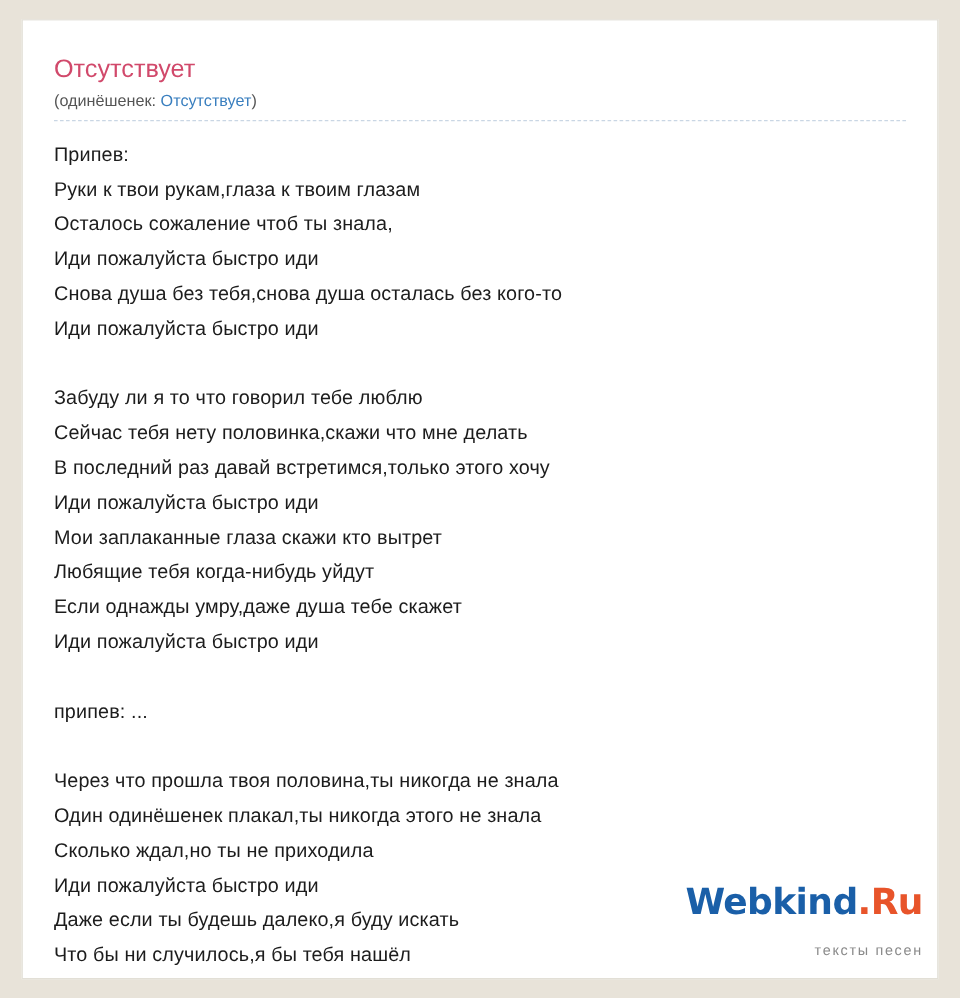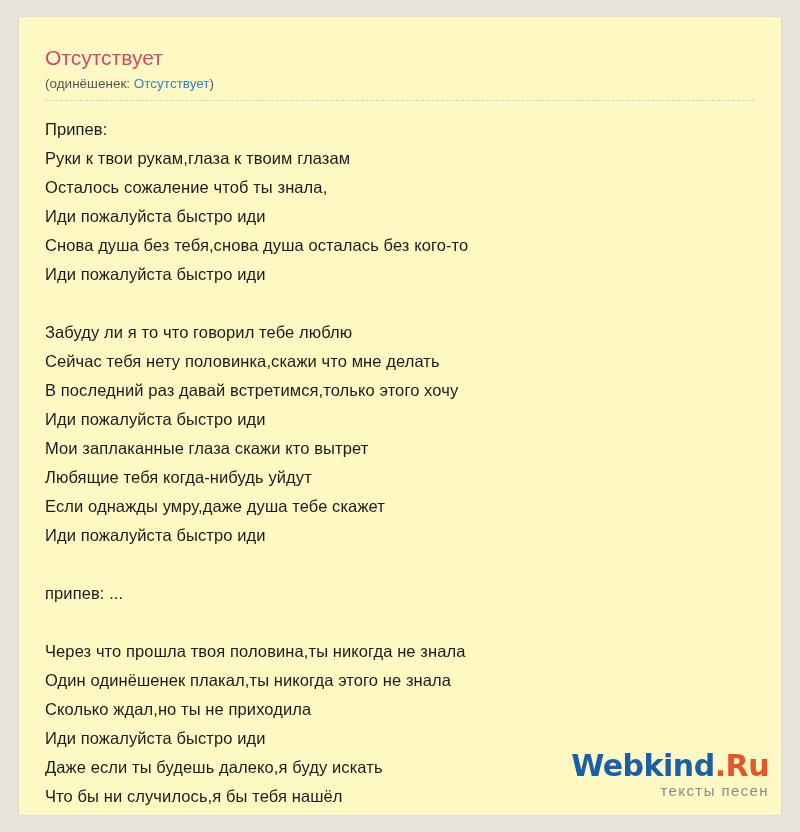--- a/index.html
+++ b/index.html
@@ -12,21 +12,21 @@
     background: #e8e3d9;
     font-family: "Liberation Sans", sans-serif;
     overflow: hidden;
   }
   .page {
     position: absolute;
     left: 18px;
     top: 16px;
     width: 764px;
     height: 800px;
-    background: #fef9c3;
+    background: #ffffff;
     border: 1px solid #e2dfd6;
     box-sizing: border-box;
     overflow: hidden;
   }
   .inner {
     padding: 28px 26px 0 26px;
   }
   .song-title {
     font-size: 21px;
     color: #d1496b;
@@ -67,24 +67,24 @@
     letter-spacing: -0.5px;
     line-height: 1;
   }
   .logo-web {
     color: #1a5fa8;
   }
   .logo-ru {
     color: #e8542a;
   }
   .logo-sub {
-    font-size: 15px;
+    font-size: 12px;
     color: #8a8a8a;
     letter-spacing: 1.4px;
-    margin-top: 1px;
+    margin-top: 17px;
   }
 </style>
 </head>
 <body>
 
 <div class="page">
   <div class="inner">
     <h1 class="song-title">Отсутствует</h1>
     <div class="artist-line"><span>(одинёшенек: </span><a class="artist-link" href="#">Отсутствует</a><span>)</span></div>
     <div class="lyrics">Припев:

